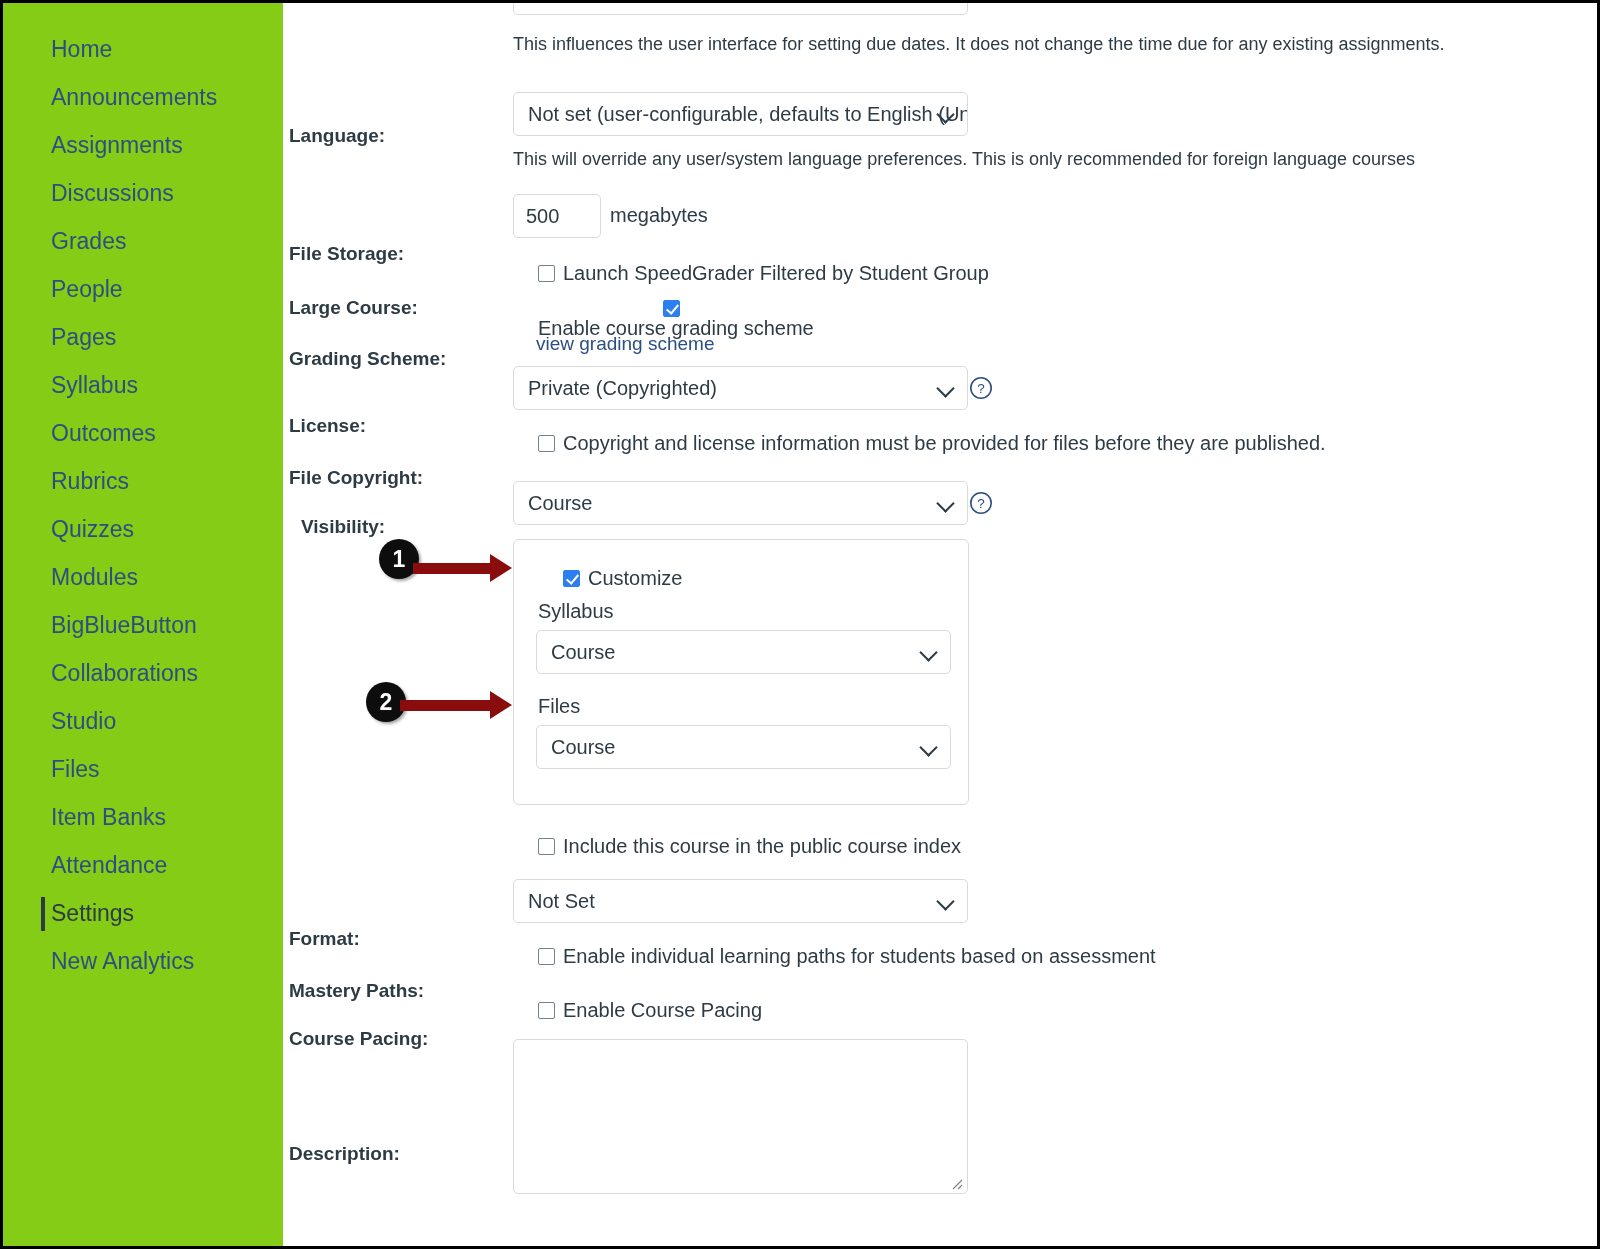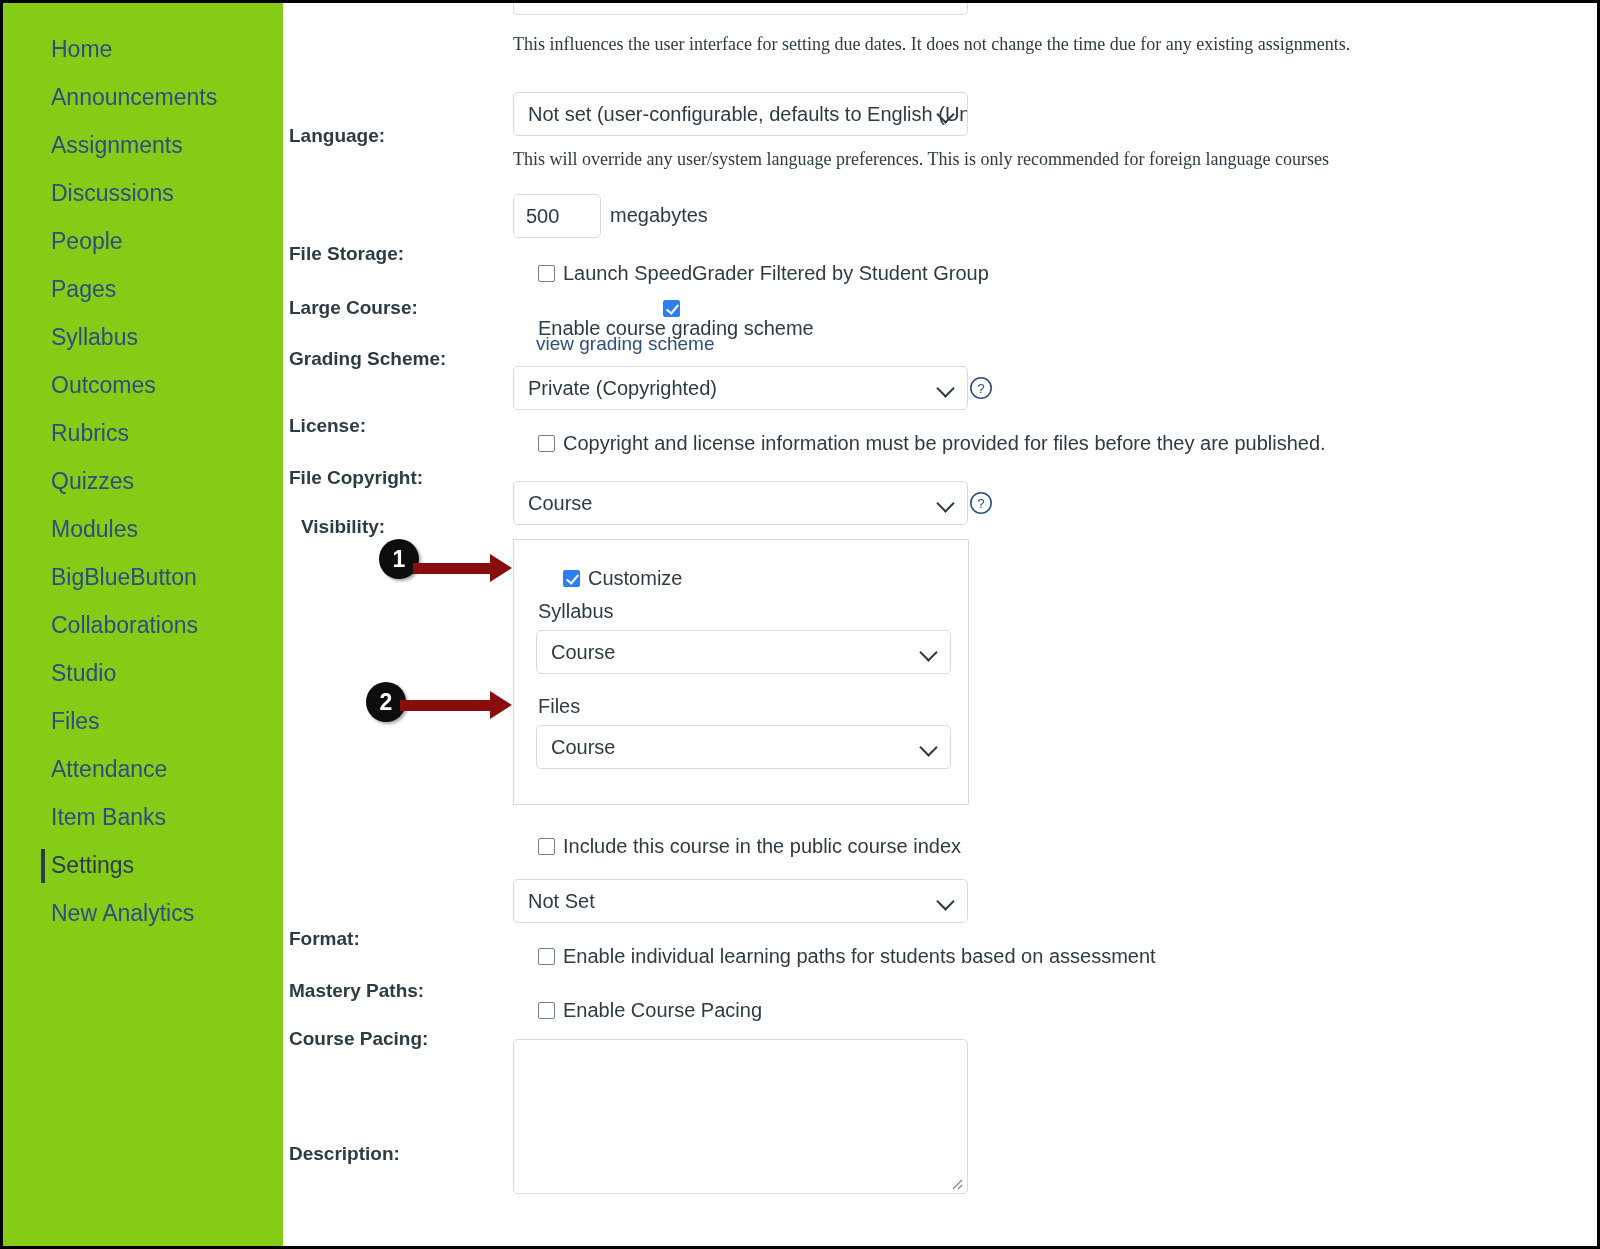--- a/index.html
+++ b/index.html
@@ -72,21 +72,20 @@
     color: #2d3b45;
     white-space: nowrap;
     margin-top: 34px;
   }
 
   .helptext {
     position: absolute;
     font-size: 18px;
     color: #2d3b45;
     white-space: nowrap;
-    font-family: Liberation Serif, serif;
   }
 
   
   .select {
     position: absolute;
     background: #fff;
     border: 1px solid #d7dade;
     border-radius: 5px;
     height: 44px;
     display: flex;
@@ -189,21 +188,21 @@
   .help-icon {
     position: absolute;
     width: 24px;
     height: 24px;
   }
 
   
   .panel {
     position: absolute;
     border: 1px solid #d7dade;
-    border-radius: 0;
+    border-radius: 6px;
     background: #fff;
   }
   .panel-sublabel {
     position: absolute;
     font-size: 20px;
     color: #2d3b45;
   }
 
   
   .textarea {
@@ -266,33 +265,34 @@
 </head>
 <body>
 
 <div class="screen">
 
   <nav class="sidebar">
     <a class="nav-item" href="#">Home</a>
     <a class="nav-item" href="#">Announcements</a>
     <a class="nav-item" href="#">Assignments</a>
     <a class="nav-item" href="#">Discussions</a>
+    <a class="nav-item" href="#">Grades</a>
     <a class="nav-item" href="#">People</a>
     <a class="nav-item" href="#">Pages</a>
     <a class="nav-item" href="#">Syllabus</a>
     <a class="nav-item" href="#">Outcomes</a>
     <a class="nav-item" href="#">Rubrics</a>
     <a class="nav-item" href="#">Quizzes</a>
     <a class="nav-item" href="#">Modules</a>
     <a class="nav-item" href="#">BigBlueButton</a>
     <a class="nav-item" href="#">Collaborations</a>
     <a class="nav-item" href="#">Studio</a>
     <a class="nav-item" href="#">Files</a>
+    <a class="nav-item" href="#">Item Banks</a>
     <a class="nav-item" href="#">Attendance</a>
-    <a class="nav-item" href="#">Item Banks</a>
     <a class="nav-item active" href="#">Settings</a>
     <a class="nav-item" href="#">New Analytics</a>
   </nav>
 
   <div class="form-area">
 
     <div class="partial-input" style="left:230px; top:-18px; width:455px; height:30px;"></div>
 
     <div class="helptext" style="left:230px; top:31px;">This influences the user interface for setting due dates. It does not change the time due for any existing assignments.</div>
 

